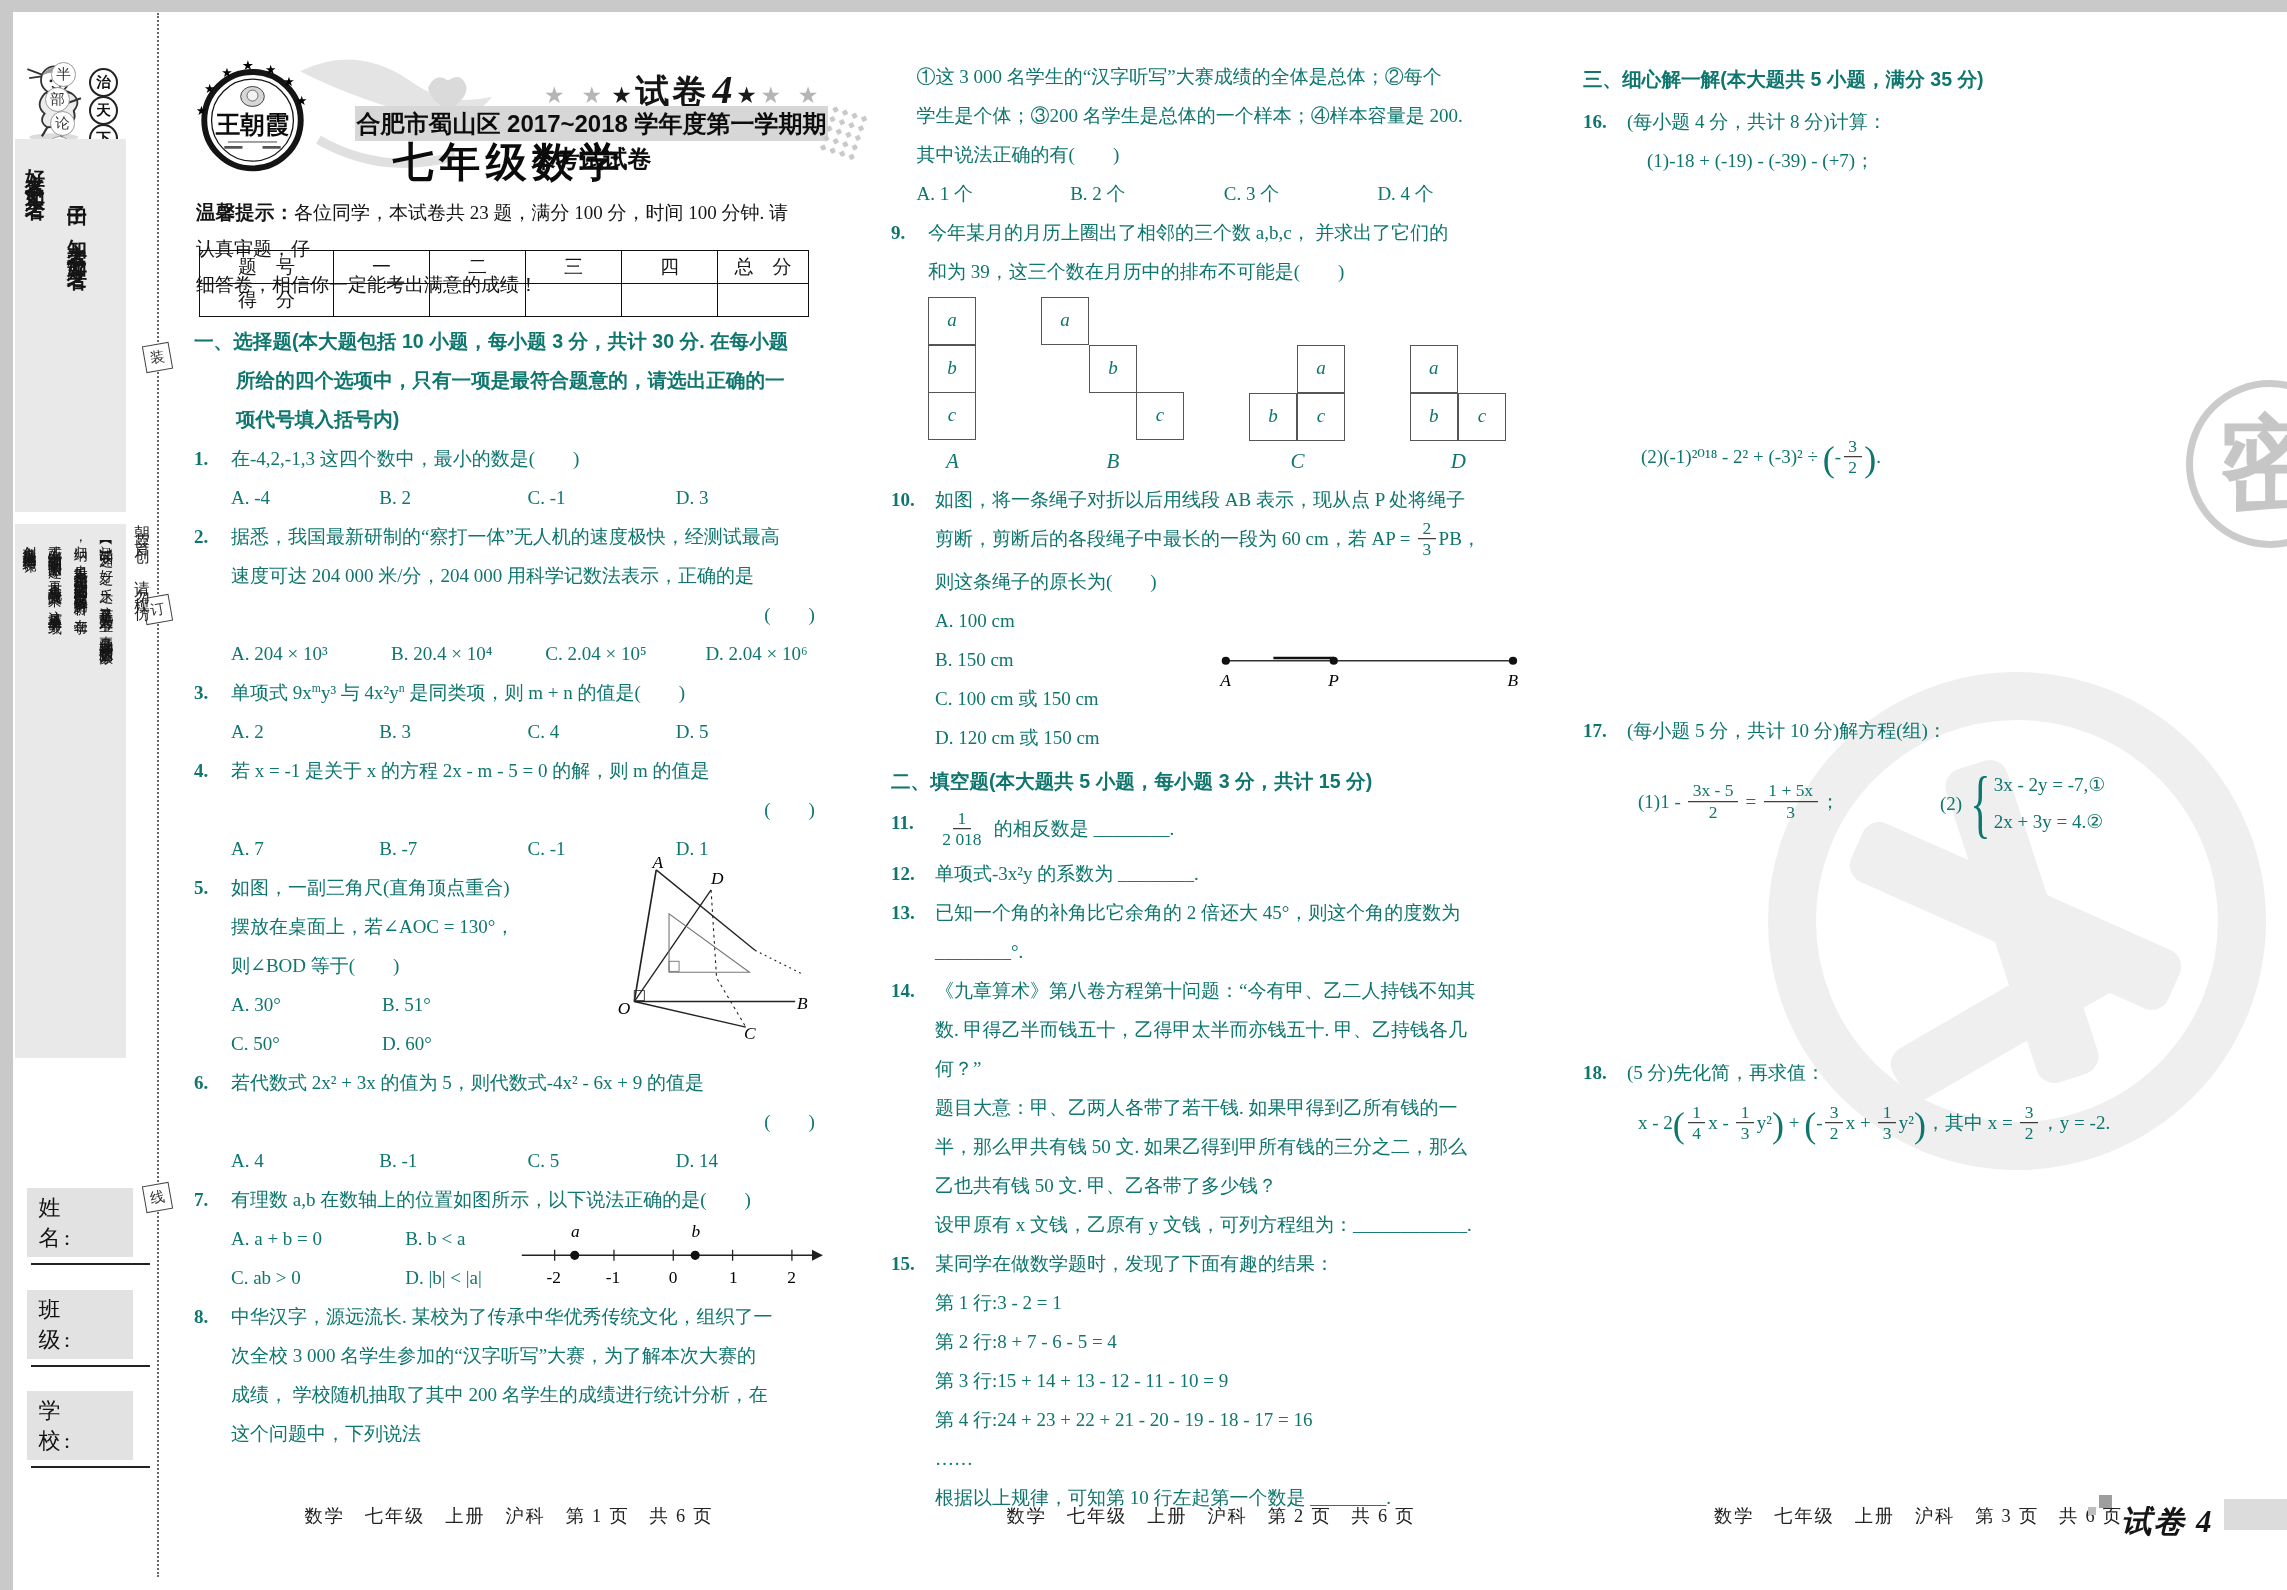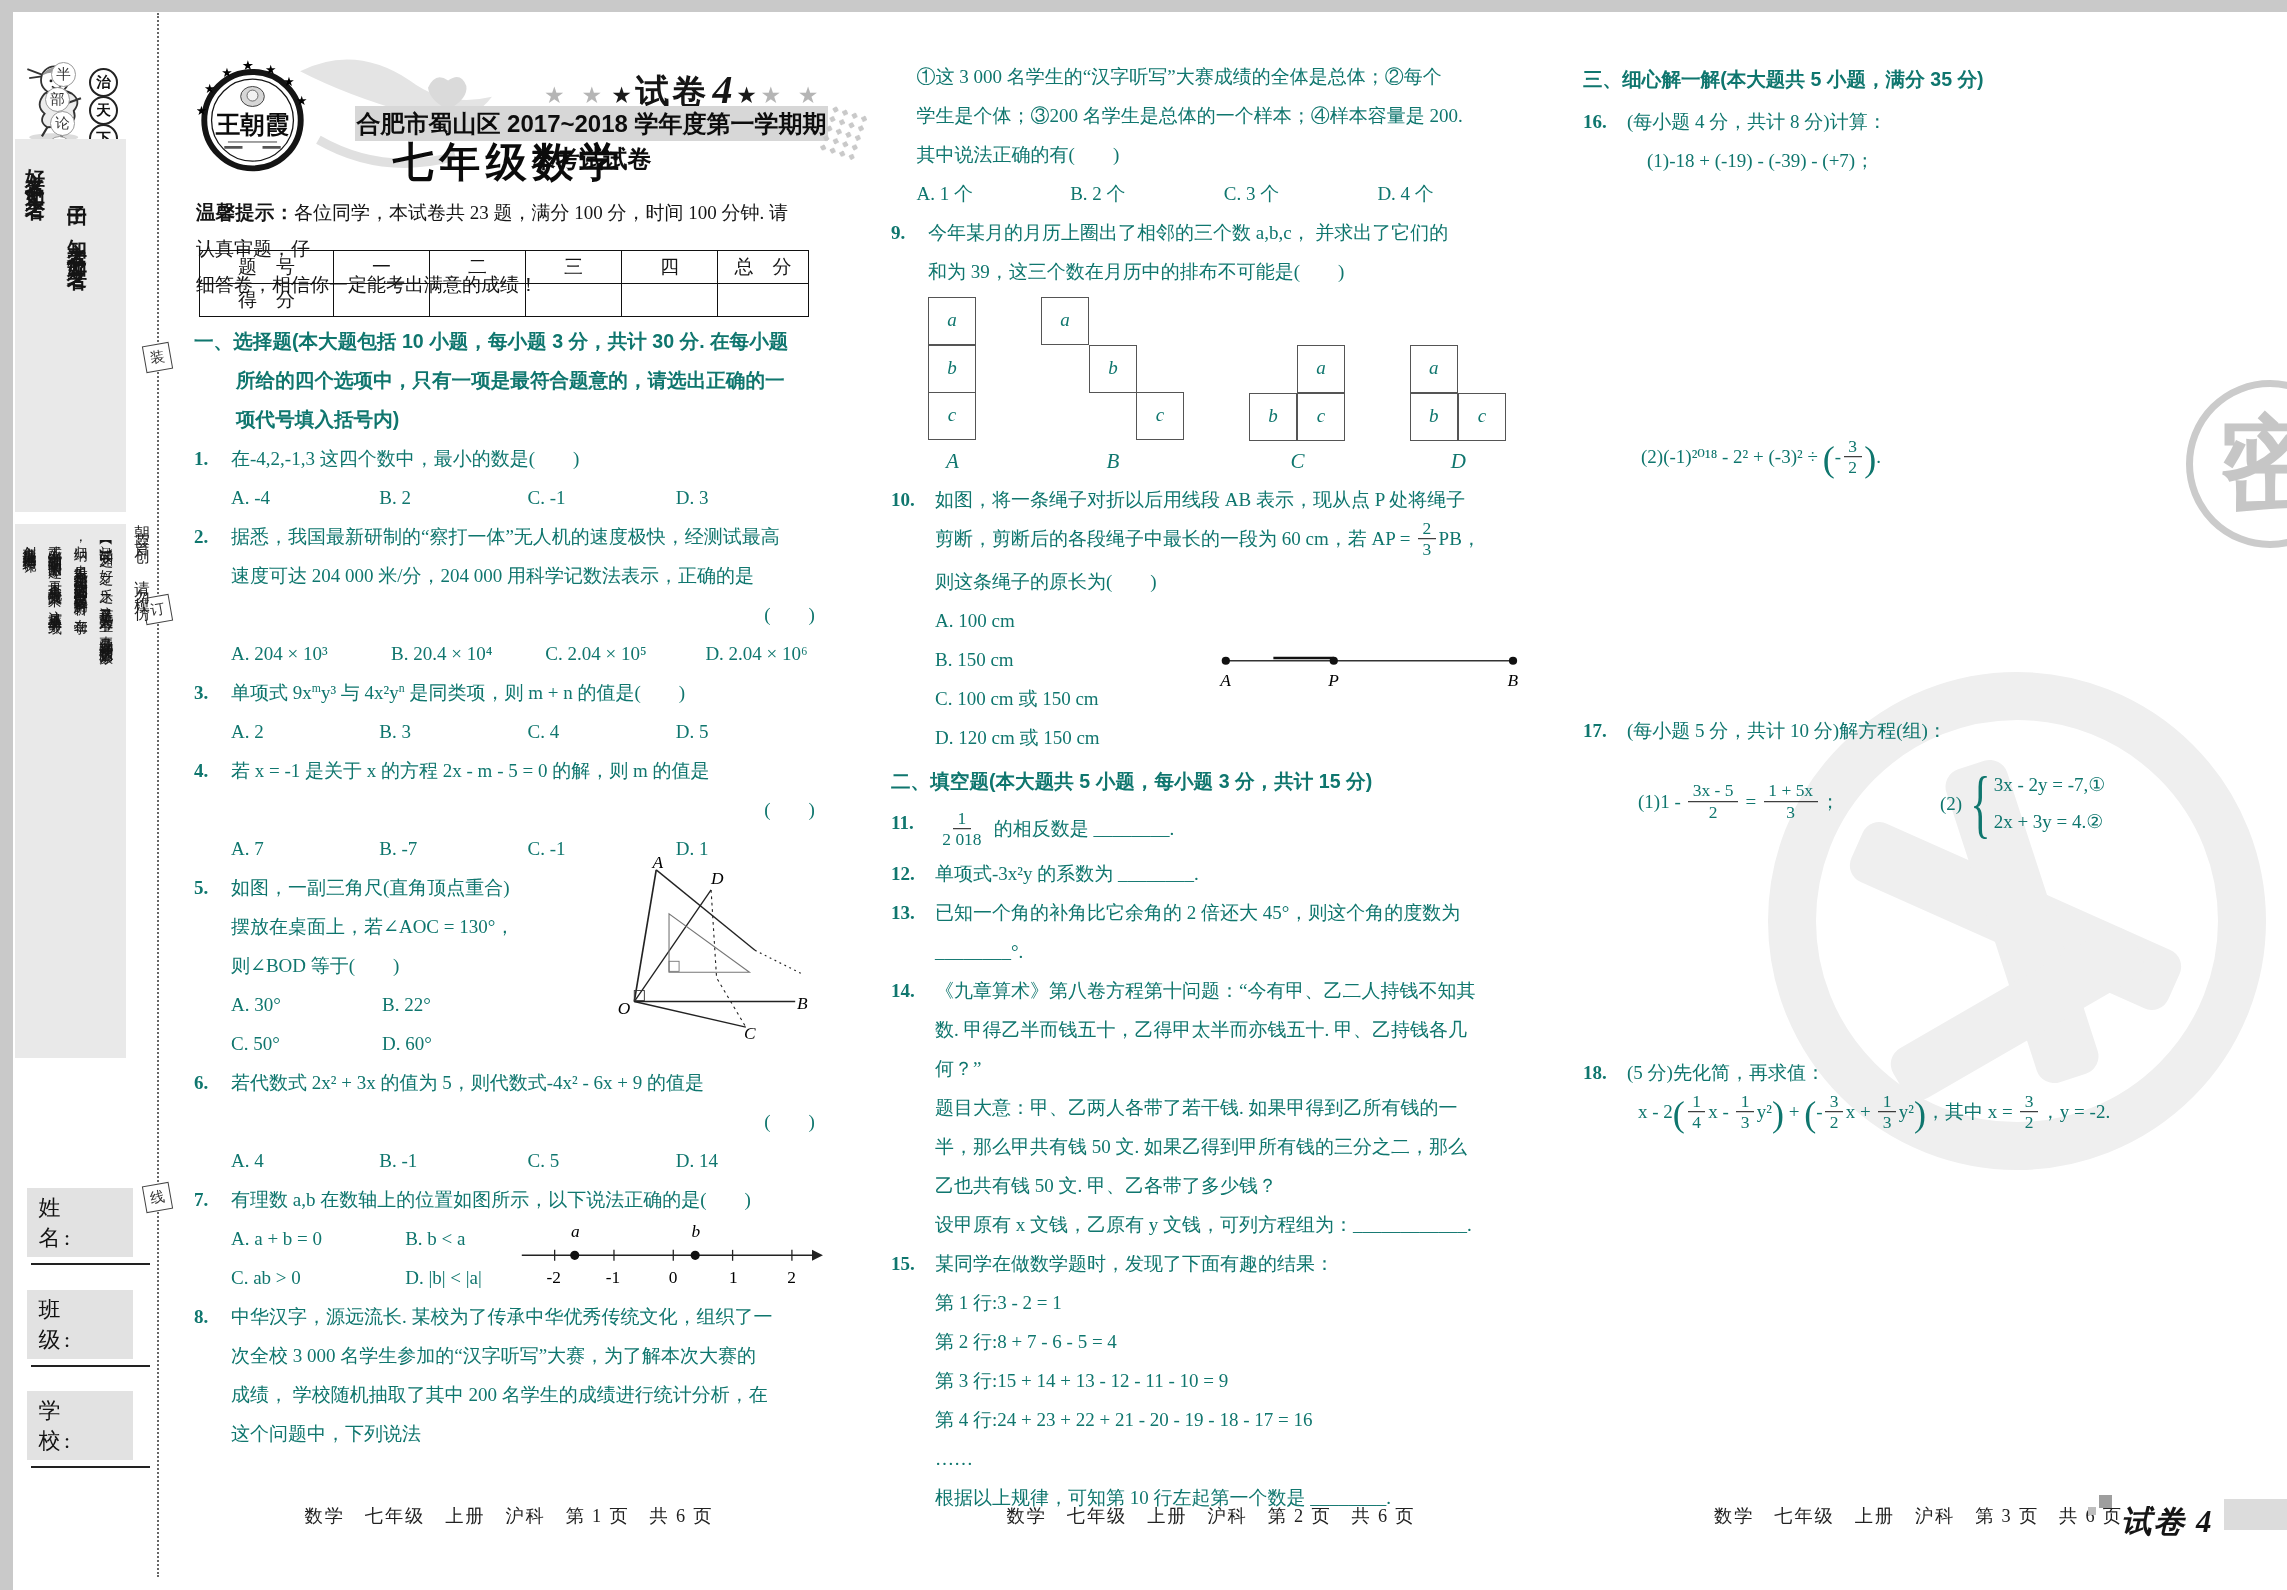--- a/index.html
+++ b/index.html
@@ -307,21 +307,21 @@
     </div>
 
     <div class="qrow">
       <span class="qn">5.</span>
       <div class="qb">
         <div>如图，一副三角尺(直角顶点重合)</div>
         <div>摆放在桌面上，若∠AOC = 130°，</div>
         <div>则∠BOD 等于(　　)</div>
         <div class="optrow" style="width:302px">
           <span class="opt">A. 30°</span>
-          <span class="opt">B. 22°</span>
+          <span class="opt">B. 51°</span>
         </div>
         <div class="optrow" style="width:302px">
           <span class="opt">C. 50°</span>
           <span class="opt">D. 60°</span>
         </div>
         <svg style="position:absolute;right:16.4px;top:-11px;font-size:21px" width="192" height="183" viewBox="0 0 210 200">
           <path d="M20 158 L44 14" stroke="#222" stroke-width="1.8" fill="none"></path>
           <path d="M20 158 L196 158" stroke="#222" stroke-width="1.8" fill="none"></path>
           <path d="M44 14 L152 102" stroke="#222" stroke-width="1.5" fill="none"></path>
           <path d="M152 102 L204 128" stroke="#222" stroke-width="1.3" stroke-dasharray="2 4" fill="none"></path>
@@ -591,21 +591,21 @@
       </div>
     </div>
 
     <div style="position:absolute;left:0;top:1053px;width:630px">
       <div class="qrow">
         <span class="qn w">18.</span>
         <div class="qb">
             <div>(5 分)先化简，再求值：</div>
           </div>
       </div>
-      <div style="padding-left:55px;margin-top:0">
+      <div style="padding-left:55px;margin-top:11px">
         <span>x - 2</span><span class="bigp">(</span><span class="fr">
             <span class="n">1</span>
             <span class="d">4</span>
           </span><span>x - </span><span class="fr">
             <span class="n">1</span>
             <span class="d">3</span>
           </span><span>y²</span><span class="bigp">)</span><span> + </span><span class="bigp">(</span><span>-</span><span class="fr">
             <span class="n">3</span>
             <span class="d">2</span>
           </span><span>x + </span><span class="fr">

